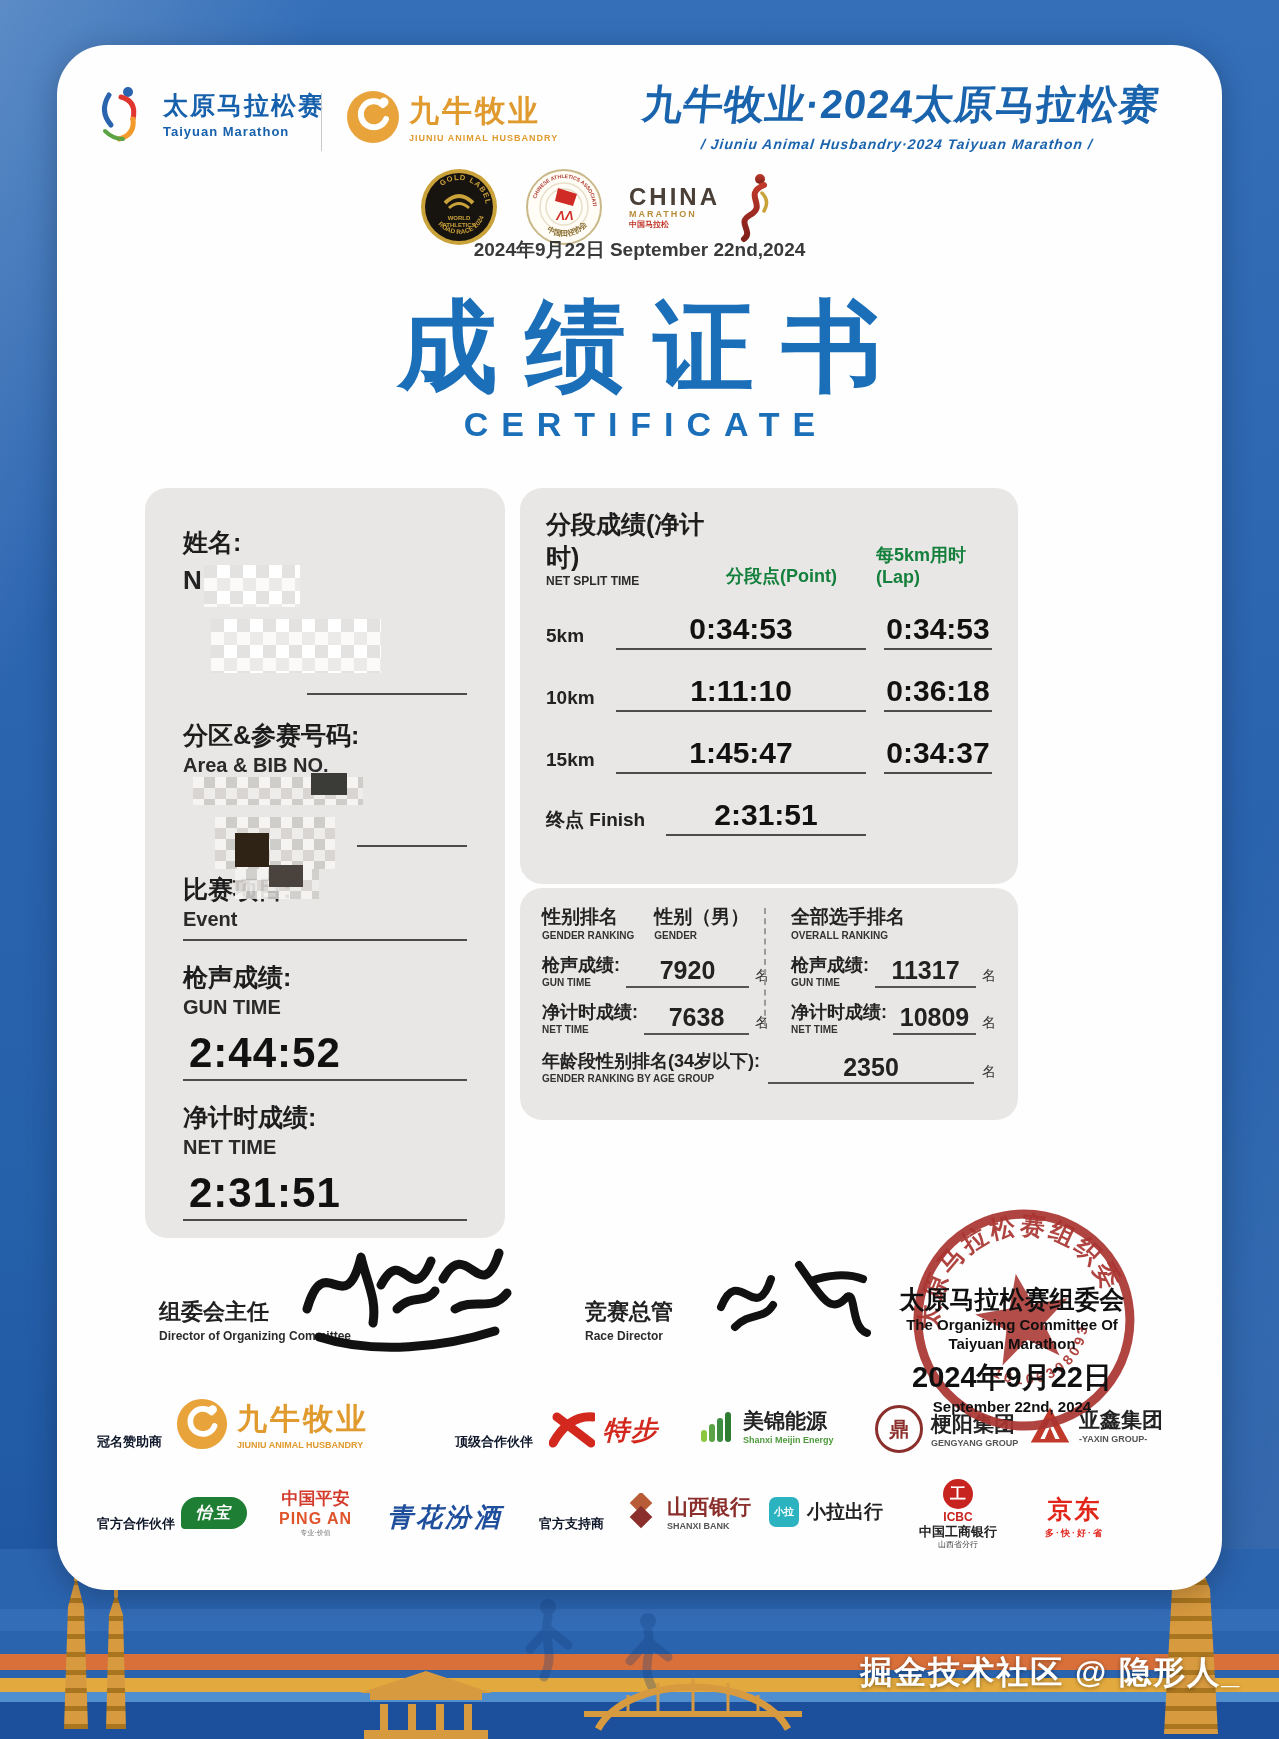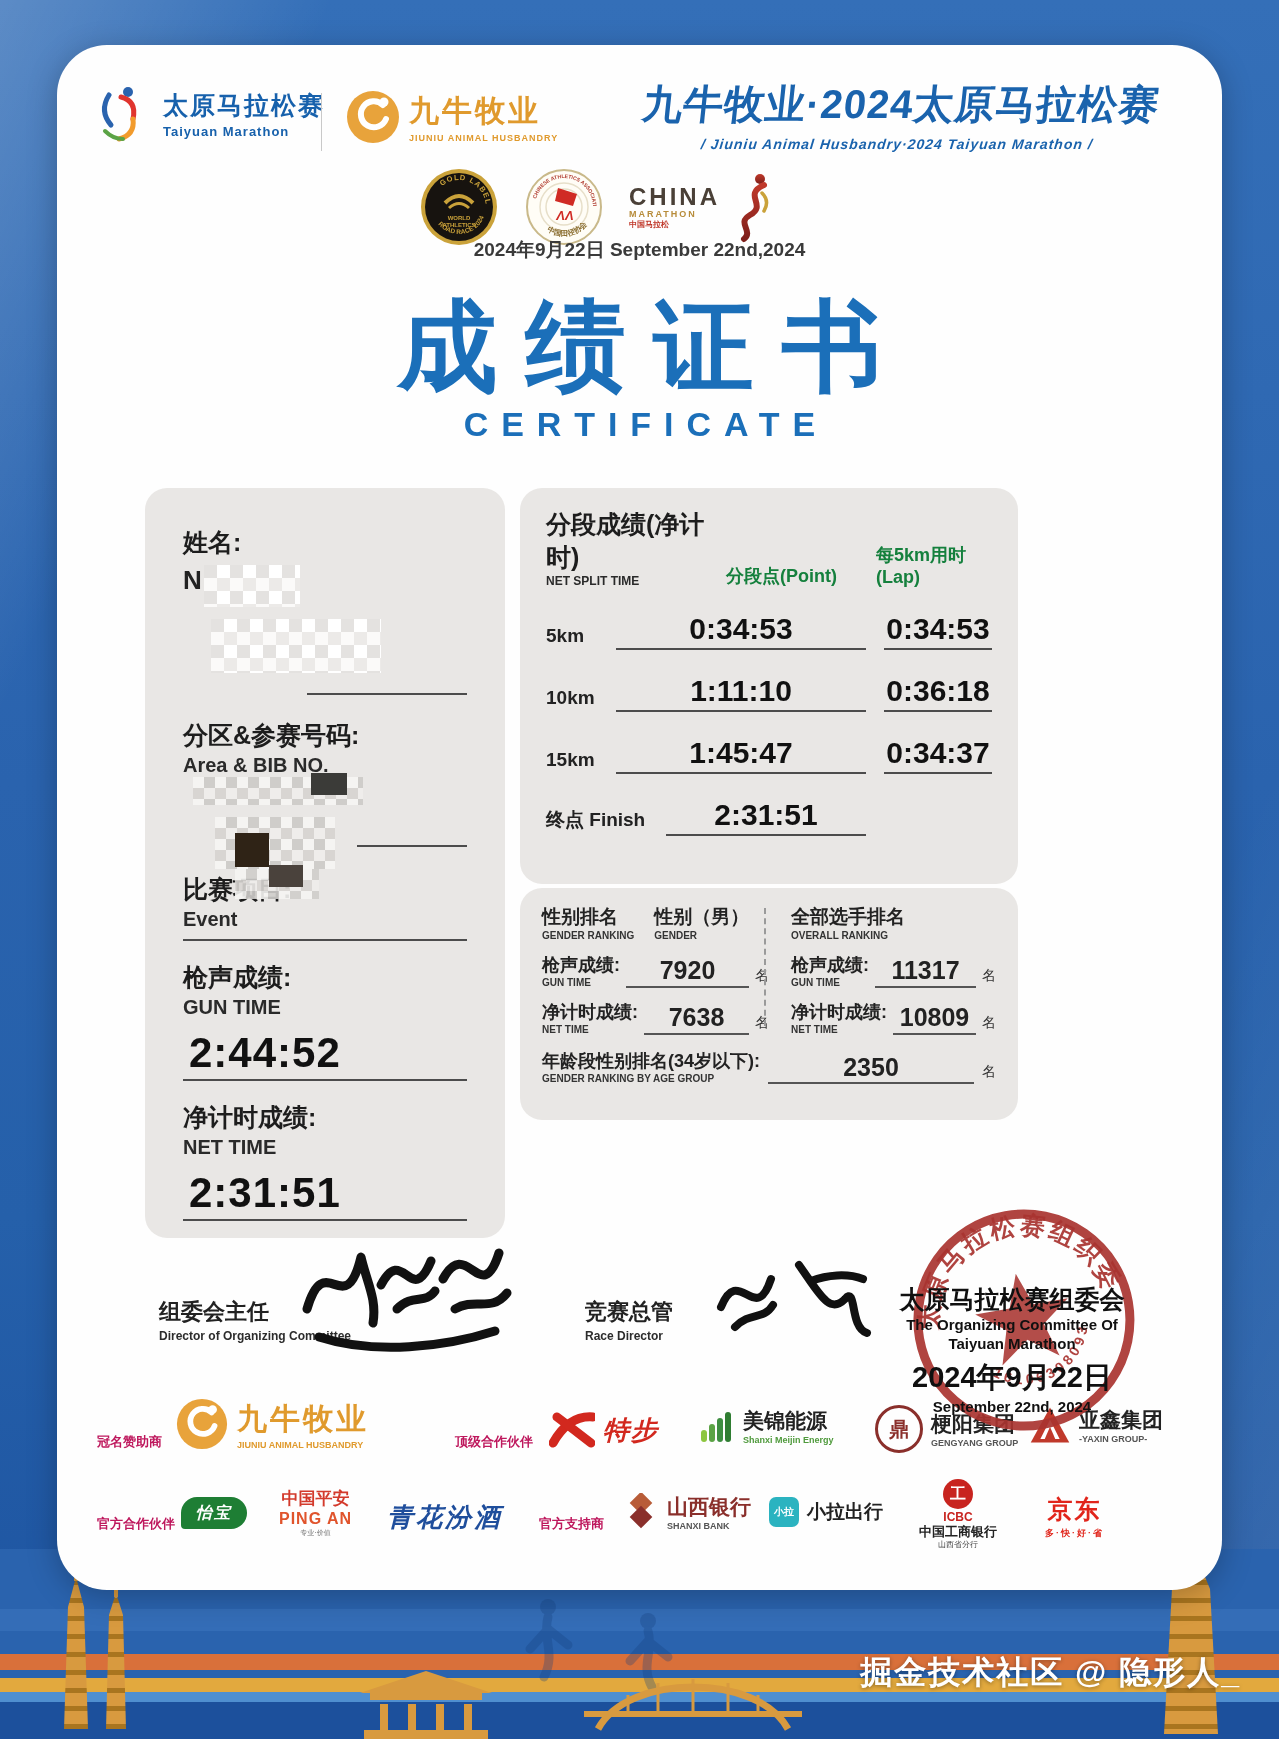--- a/index.html
+++ b/index.html
@@ -72,21 +72,21 @@
   .age-val{flex:1;text-align:center;font-size:25px;font-weight:600;border-bottom:2px solid #555;margin:0 8px;}
   
   .sig-lab .cn{font-size:22px;font-weight:800;}
   .sig-lab .en{font-size:12px;font-weight:700;color:#2c2c2c;margin-top:2px;}
   .stamp-text{position:absolute;left:750px;top:1238px;width:410px;text-align:center;z-index:3;color:#101010;}
   .stamp-text .t1{font-size:25px;font-weight:800;}
   .stamp-text .t2,.stamp-text .t3{font-size:15px;font-weight:700;line-height:1.25;}
   .stamp-text .t4{font-size:29px;font-weight:800;margin-top:4px;}
   .stamp-text .t5{font-size:15px;font-weight:700;}
   
-  .sp-lab{position:absolute;font-size:13px;font-weight:800;color:#be185d;}
+  .sp-lab{position:absolute;font-size:13px;font-weight:800;color:#0f172a;}
   .sp{position:absolute;display:flex;align-items:center;gap:8px;}
   .sp .cn{font-size:21px;font-weight:800;color:#222;white-space:nowrap;}
   .sp .en{font-size:9px;font-weight:700;color:#555;white-space:nowrap;}
   .gold{color:#e09a2d !important;}
   .green{color:#4f9a3c !important;}
   .dred{color:#8a2f2b !important;}
   .jn-big .cn{font-size:30px;letter-spacing:3px;}
   .xtep-cn{font-size:26px;font-weight:900;font-style:italic;color:#d2281e;letter-spacing:2px;}
   .fenjiu{font-family:"Liberation Serif","DejaVu Serif",serif;font-style:italic;font-weight:700;font-size:26px;color:#1f4e9c;letter-spacing:3px;}
   .pa .a{font-size:17px;font-weight:800;color:#d33a2c;}

